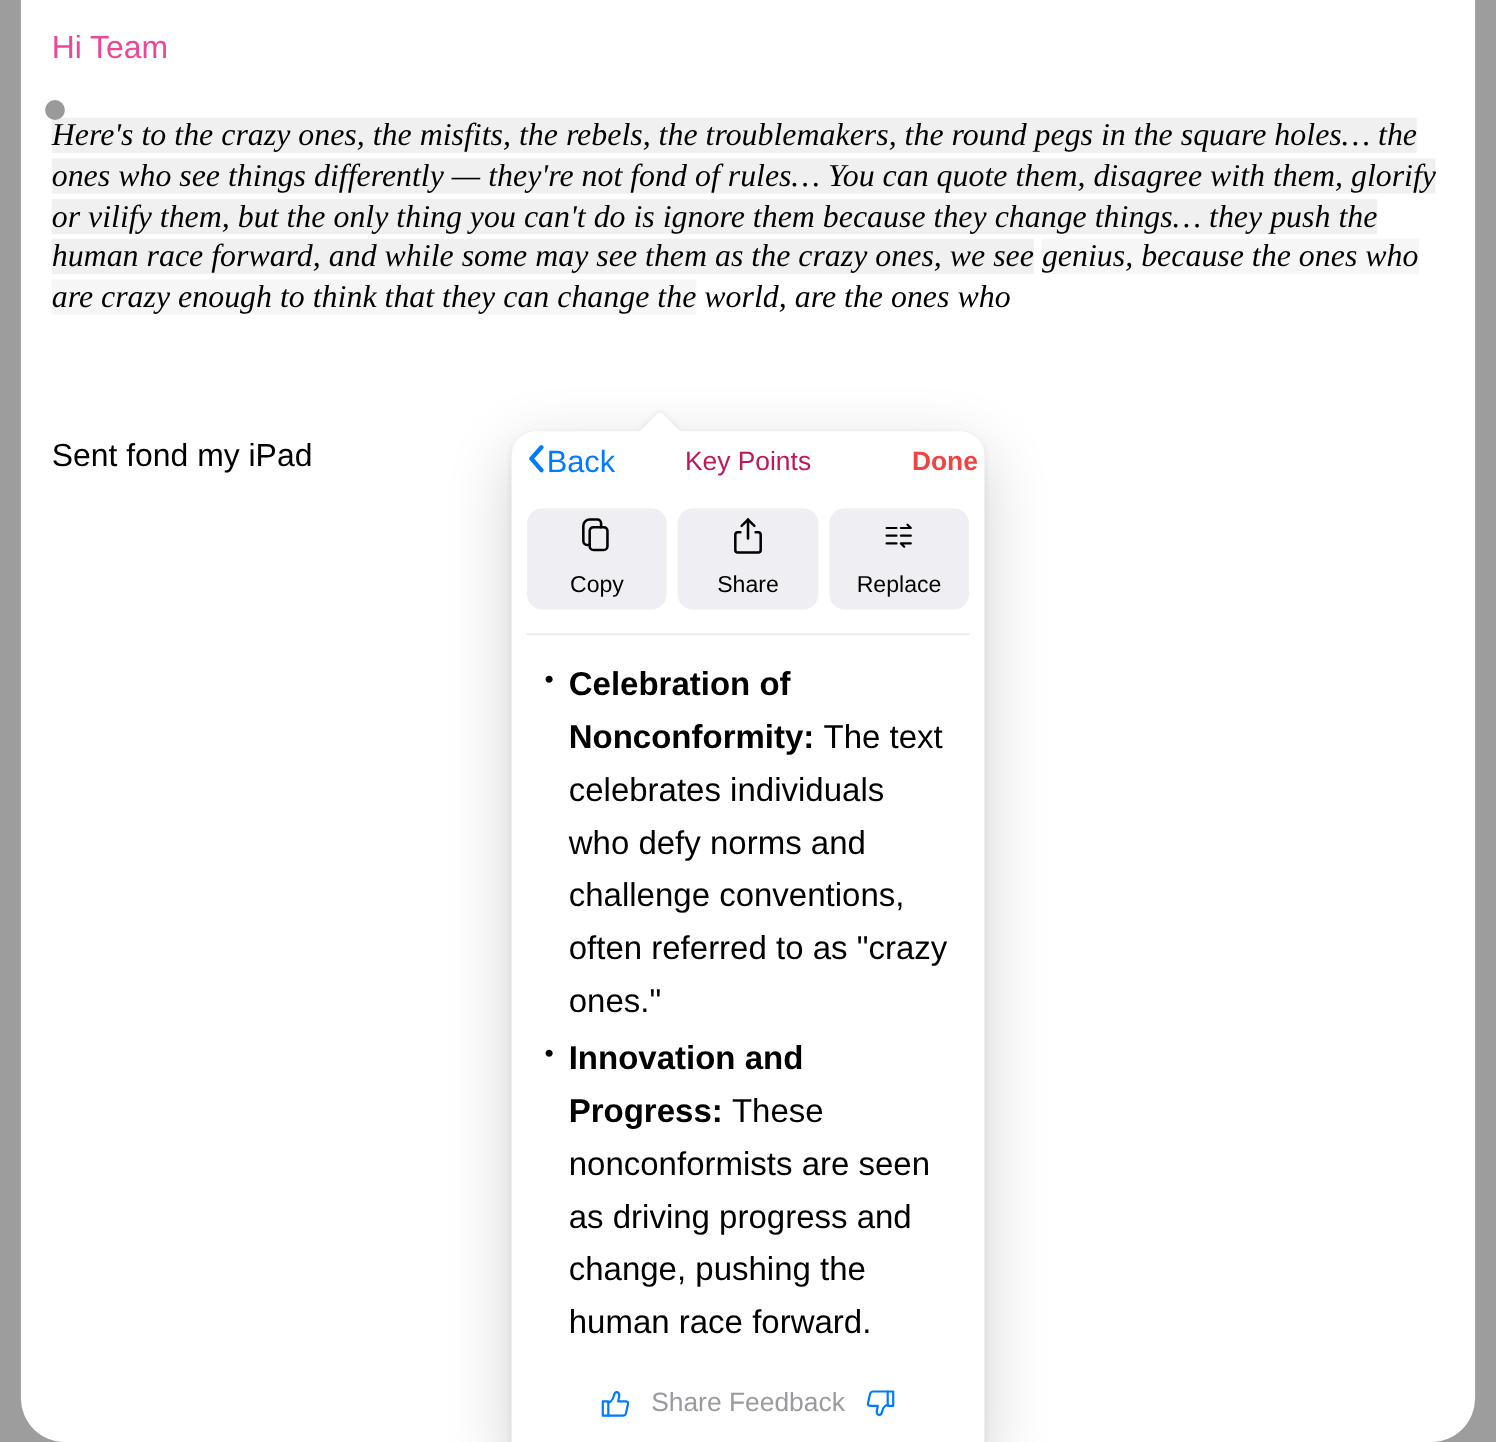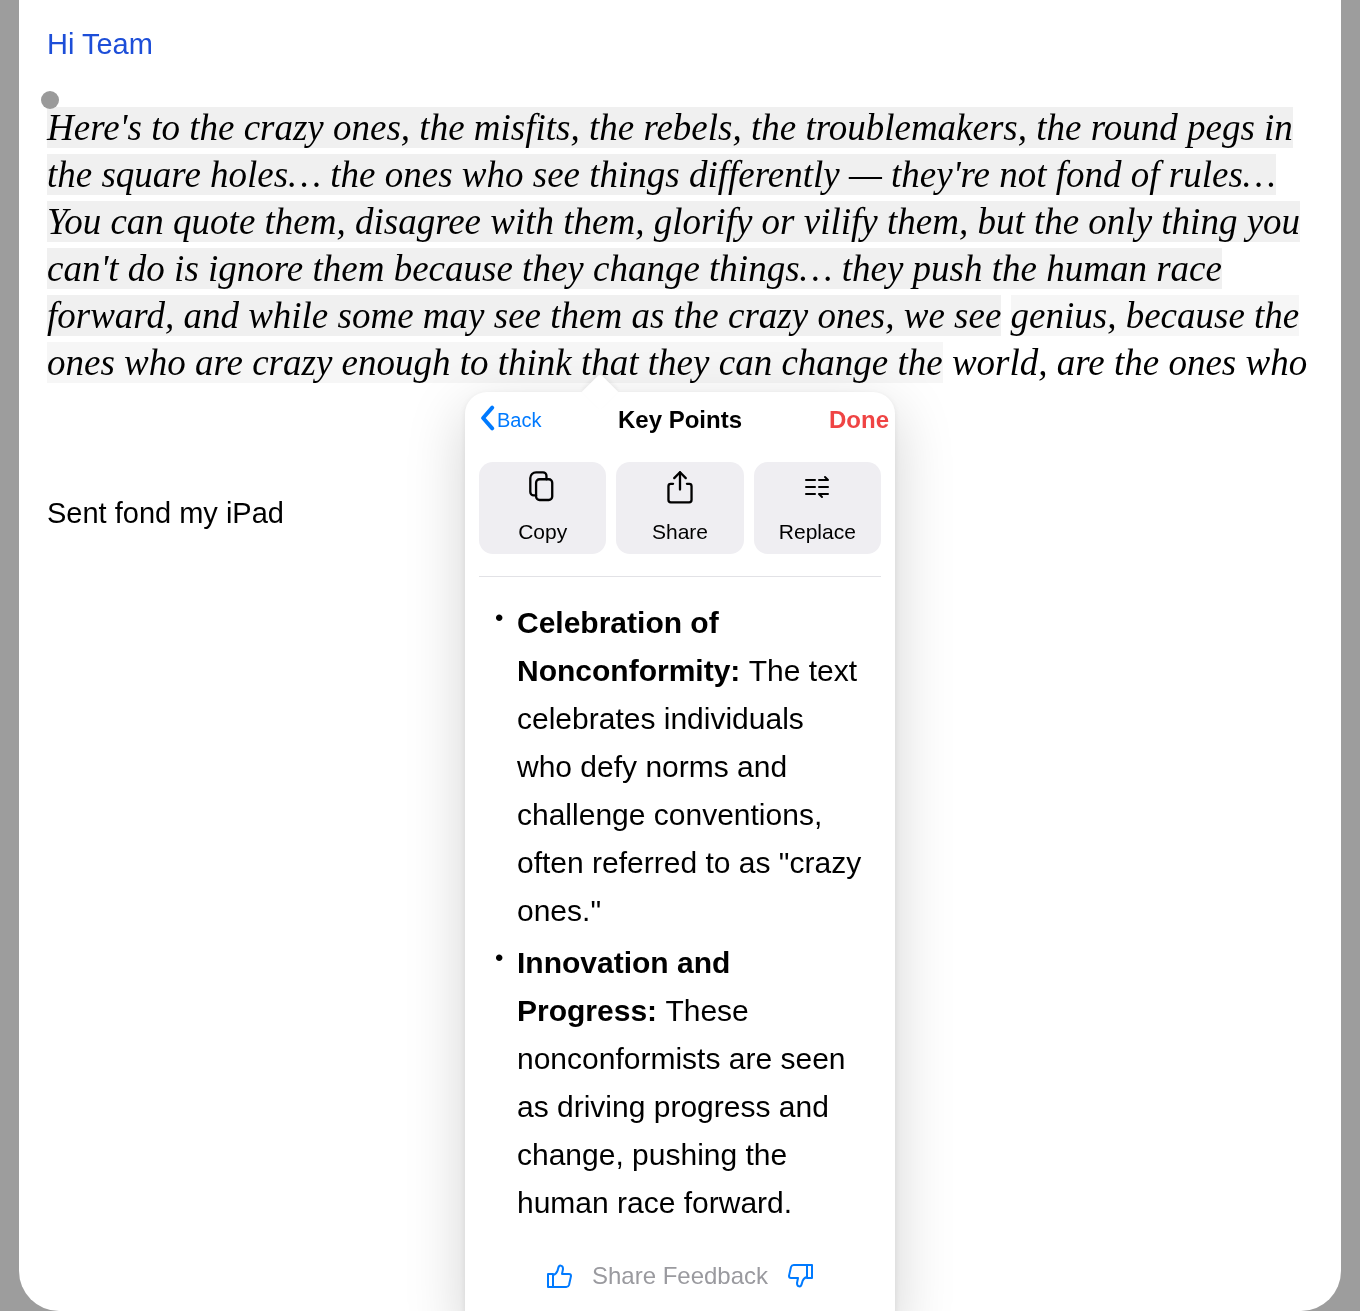--- a/index.html
+++ b/index.html
@@ -17,41 +17,41 @@
       left: 19px;
       top: 0;
       right: 19px;
       bottom: 0;
       background: #ffffff;
       border-radius: 0 0 40px 40px;
       padding: 0 28px 28px 28px;
     }
     .greeting {
       font-size: 29px;
-      color: #1d4ed8;
+      color: #ec4899;
       margin-top: 28px;
       margin-bottom: 18px;
     }
     .quote-wrap {
       position: relative;
       margin-top: 44px;
     }
     .drag-handle {
       position: absolute;
       top: -14px;
       left: -6px;
       width: 18px;
       height: 18px;
       border-radius: 50%;
       background: #9a9a9a;
     }
     .quote-block {
       font-family: Georgia, "Times New Roman", serif;
       font-style: italic;
-      font-size: 37px;
+      font-size: 29px;
       line-height: 1.27;
       color: #000;
     }
     .quote-block .hl {
       background: #f0f0f0;
     }
     .quote-block .hl-light {
       background: #f6f6f6;
     }
     .signature {
@@ -91,28 +91,28 @@
     }
     .po-back {
       position: absolute;
       left: 14px;
       top: 0;
       bottom: 0;
       display: flex;
       align-items: center;
       gap: 2px;
       color: #007aff;
-      font-size: 20px;
+      font-size: 28px;
       cursor: pointer;
     }
     .po-back svg { width: 16px; height: 26px; }
     .po-title {
       font-size: 24px;
-      font-weight: 700;
-      color: #000000;
+      font-weight: 400;
+      color: #be185d;
     }
     .po-done {
       position: absolute;
       right: 6px;
       top: 0;
       bottom: 0;
       display: flex;
       align-items: center;
       color: #ef4444;
       font-size: 24px;

